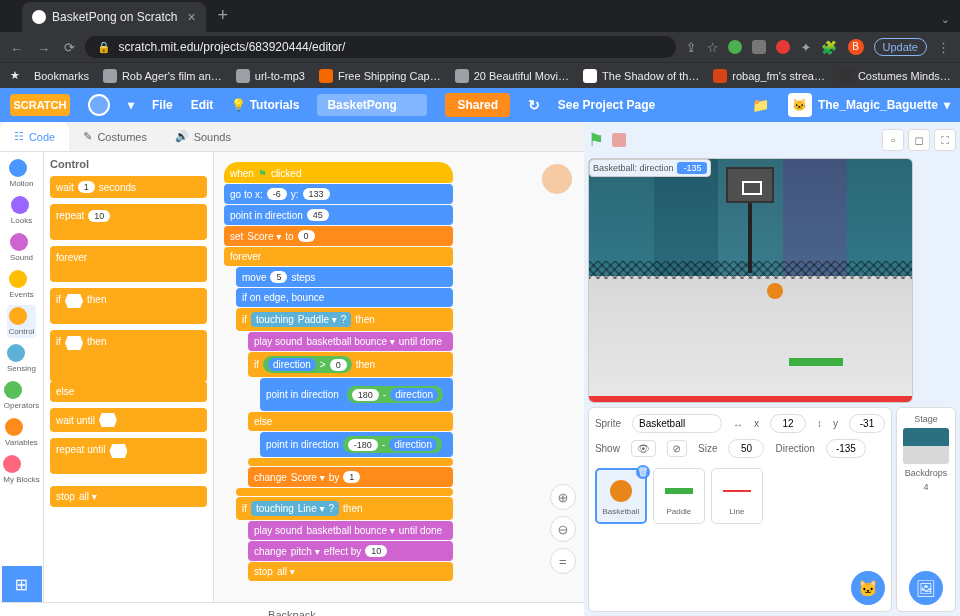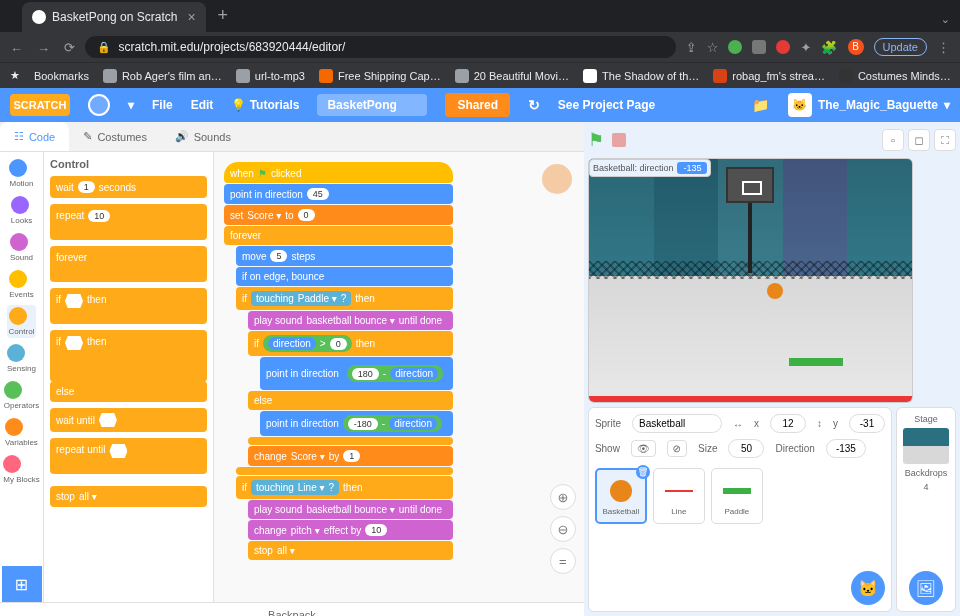--- a/index.html
+++ b/index.html
@@ -307,20 +307,26 @@
 
         <div class="canvas">
           <div class="sprite-thumb"></div>
           <div class="script">
             <div class="block events hat">
                 <span>when</span> 
                 <span style="color:#4cbf56">⚑</span> 
                 <span>clicked</span>
               </div>
             <div class="block motion">
+                <span>go to x:</span>
+                <span class="pill">-6</span>
+                <span>y:</span>
+                <span class="pill">133</span>
+              </div>
+            <div class="block motion">
                 <span>point in direction</span>
                 <span class="pill">45</span>
               </div>
             <div class="block data">
                 <span>set</span>
                 <span>Score ▾</span>
                 <span>to</span>
                 <span class="pill">0</span>
               </div>
             <div class="block control">
@@ -473,29 +479,29 @@
           <div class="sprites-list" id="sprites-list">
               <div class="sprite-item sel">
                 <div class="delete-x">🗑</div>
                 <div class="thumb">
                   <div style="width:22px;height:22px;background:#e88619;border-radius:50%"></div>
                 </div>
                 <span>Basketball</span>
               </div>
               <div class="sprite-item">
                 <div class="thumb">
+                  <div style="width:28px;height:6px;background:#3cb043"></div>
+                </div>
+                <span>Paddle</span>
+              </div>
+              <div class="sprite-item">
+                <div class="thumb">
                   <div style="width:28px;height:2px;background:#ec3636"></div>
                 </div>
                 <span>Line</span>
-              </div>
-              <div class="sprite-item">
-                <div class="thumb">
-                  <div style="width:28px;height:6px;background:#3cb043"></div>
-                </div>
-                <span>Paddle</span>
               </div>
             </div>
           <div class="add-fab">🐱</div>
         </div>
         <div class="stage-info">
           <span>Stage</span>
           <div class="stage-thumb"></div>
           <span>Backdrops</span>
           <span>4</span>
           <div class="add-fab" style="position:relative;bottom:auto;right:auto;margin-top:auto">🖼</div>

